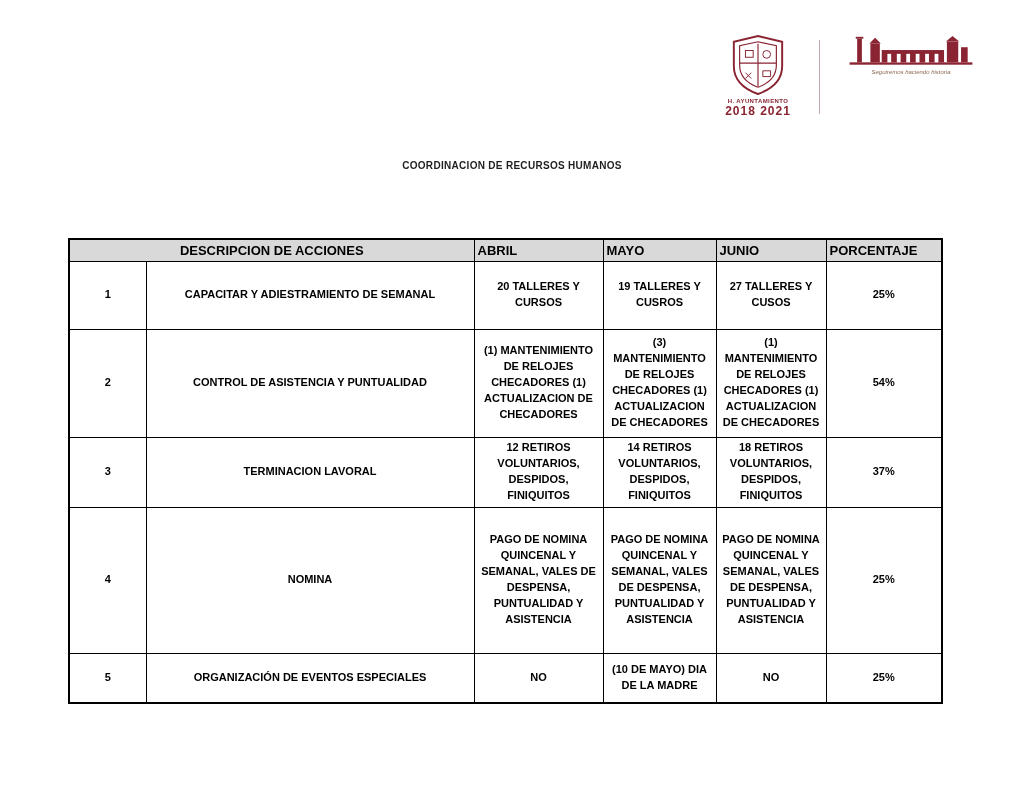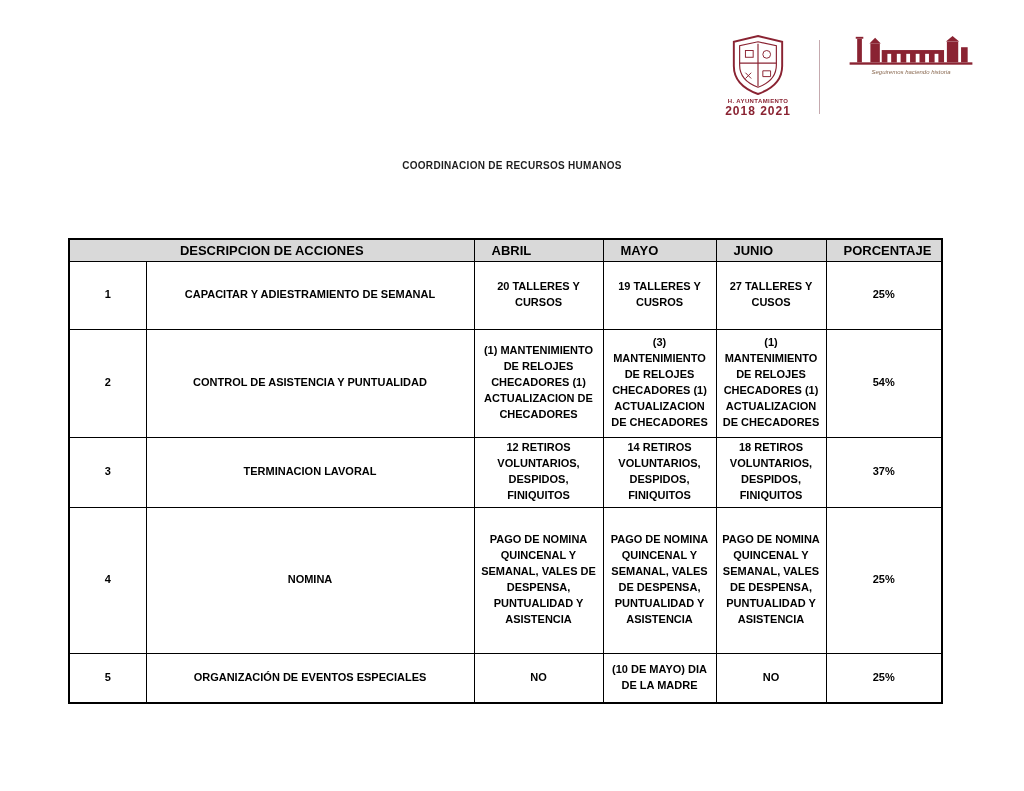--- a/index.html
+++ b/index.html
@@ -56,21 +56,21 @@
     border-collapse:collapse;table-layout:fixed;
     border:2px solid #000;
   }
   table.poa th, table.poa td{
     border:1px solid #000;
     vertical-align:middle;
   }
   table.poa th{
     background:var(--header-bg);
     font-size:13px;font-weight:bold;
-    height:22px;padding:1px 17px;
+    height:22px;padding:1px 3px;
   }
   th.h-desc{text-align:center;}
   th.h-left{text-align:left;}
   table.poa td{
     font-weight:bold;text-align:center;
     font-size:11px;line-height:1.45;
     padding:2px 5px;
   }
   td.c-num{font-size:11px;}
   td.c-desc{font-size:10.5px;}

